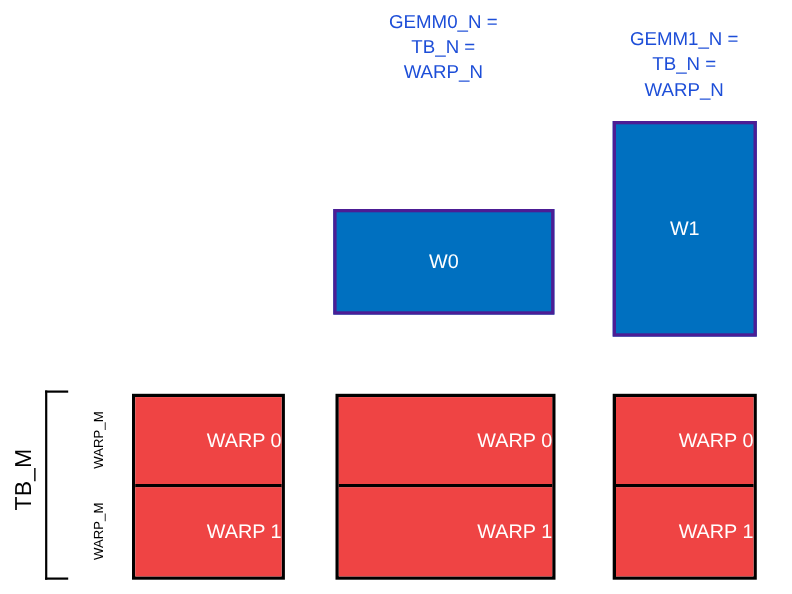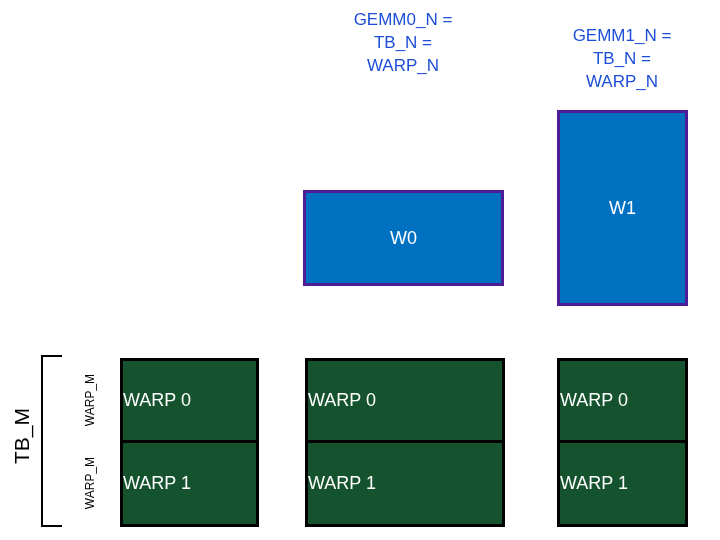--- a/index.html
+++ b/index.html
@@ -54,26 +54,26 @@
     border: 3px solid #000000;
     box-sizing: border-box;
     display: flex;
     flex-direction: column;
   }
   #green-col-0 { left: 120px; width: 139px; }
   #green-col-1 { left: 305px; width: 200px; }
   #green-col-2 { left: 557px; width: 131px; }
 
   .green-cell {
-    background: #14532d;
+    background: #ef4444;
     color: #ffffff;
     font-size: 18px;
     display: flex;
     align-items: center;
-    justify-content: flex-start;
+    justify-content: flex-end;
     flex: 1 1 50%;
     box-sizing: border-box;
   }
   .green-cell.top {
     border-bottom: 3px solid #000000;
   }
 
   
   .vlabel {
     position: absolute;

